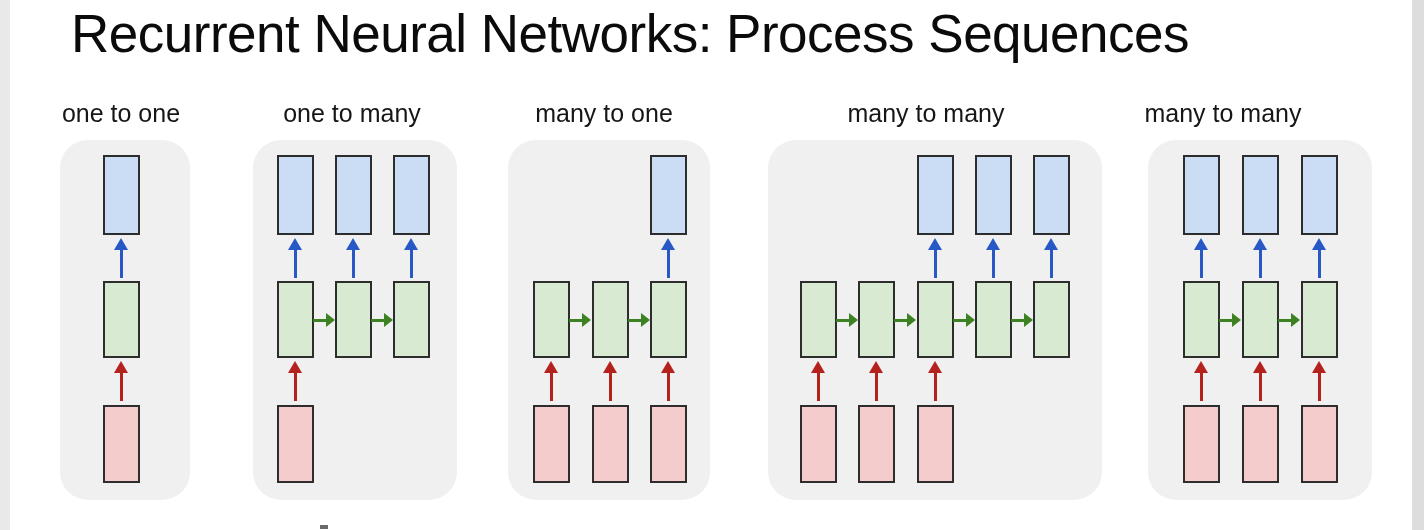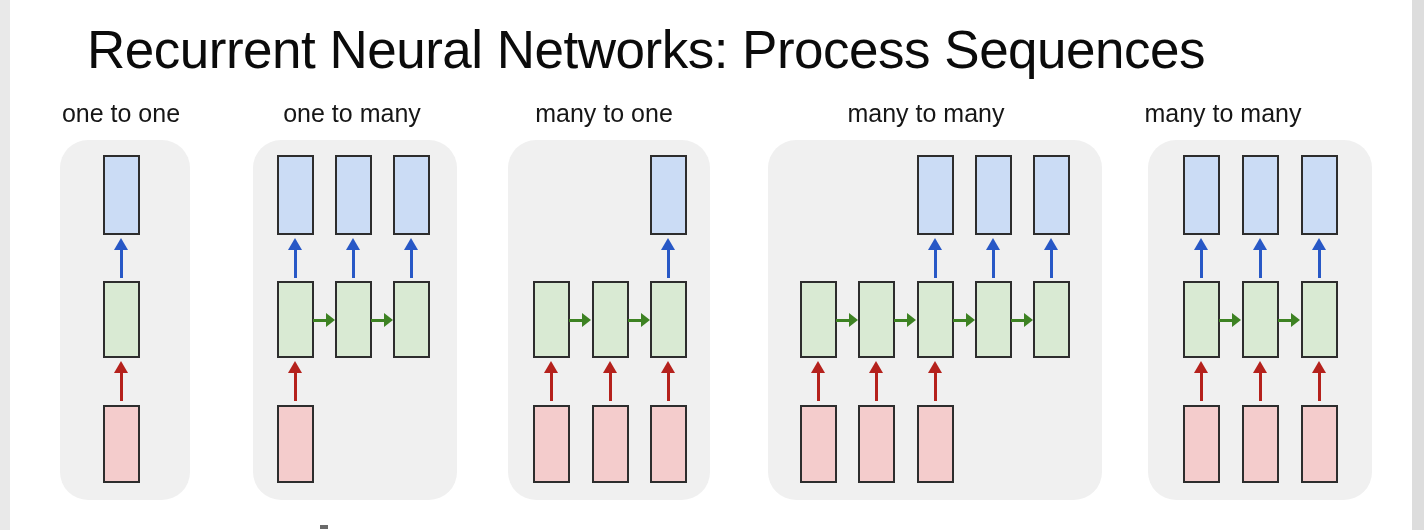--- a/index.html
+++ b/index.html
@@ -19,21 +19,21 @@
   #slide-title {
     position: absolute;
     left: 71px;
     top: 4px;
     font-size: 53px;
     line-height: 1.15;
     font-weight: 400;
     letter-spacing: -0.5px;
     color: #0b0b0b;
     white-space: nowrap;
-    margin: 16px;
+    margin: 0;
   }
   .panel {
     position: absolute;
     top: 140px;
     height: 360px;
     border-radius: 28px;
   }
   .pattern-label {
     position: absolute;
     top: 99px;

